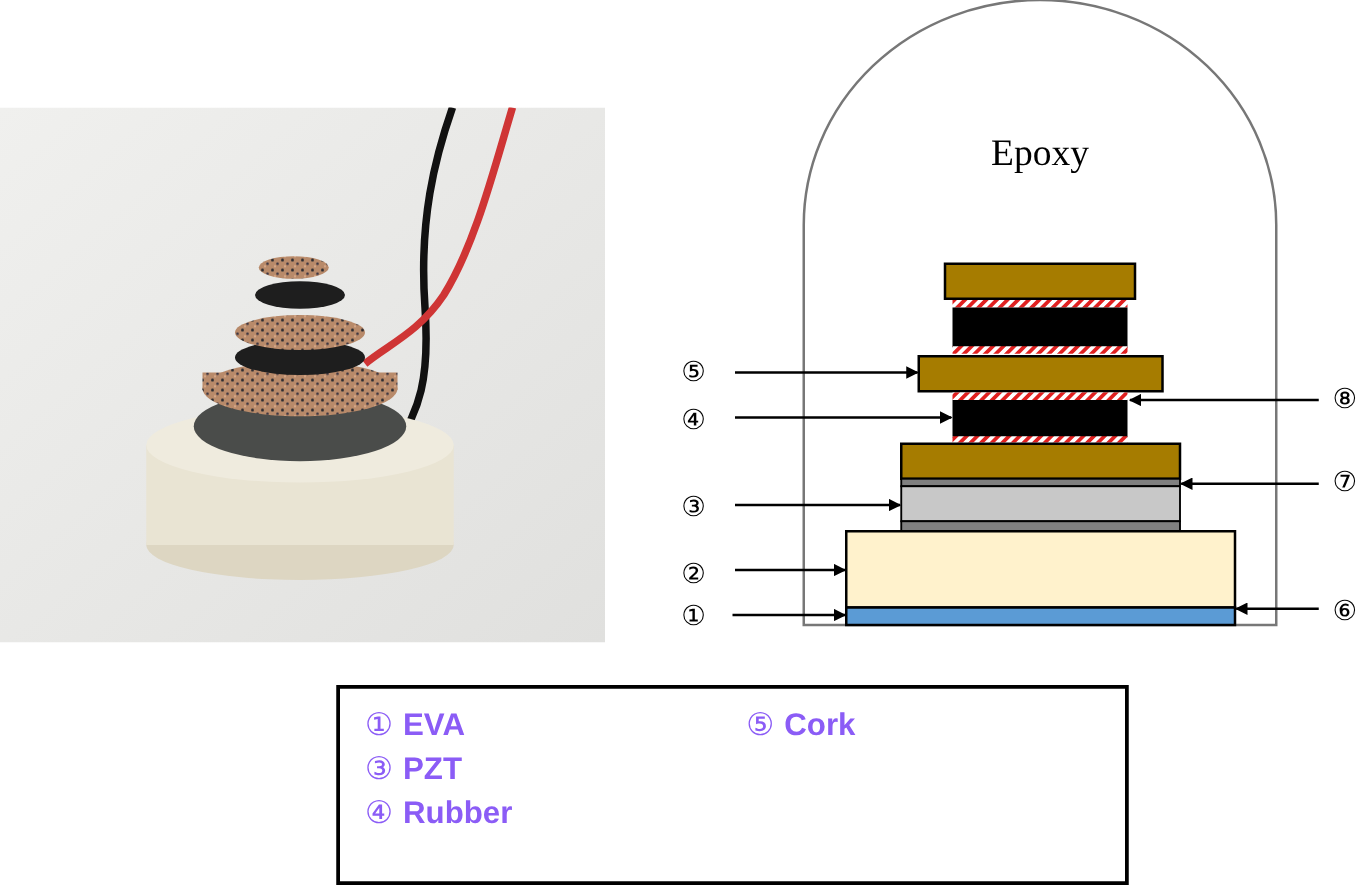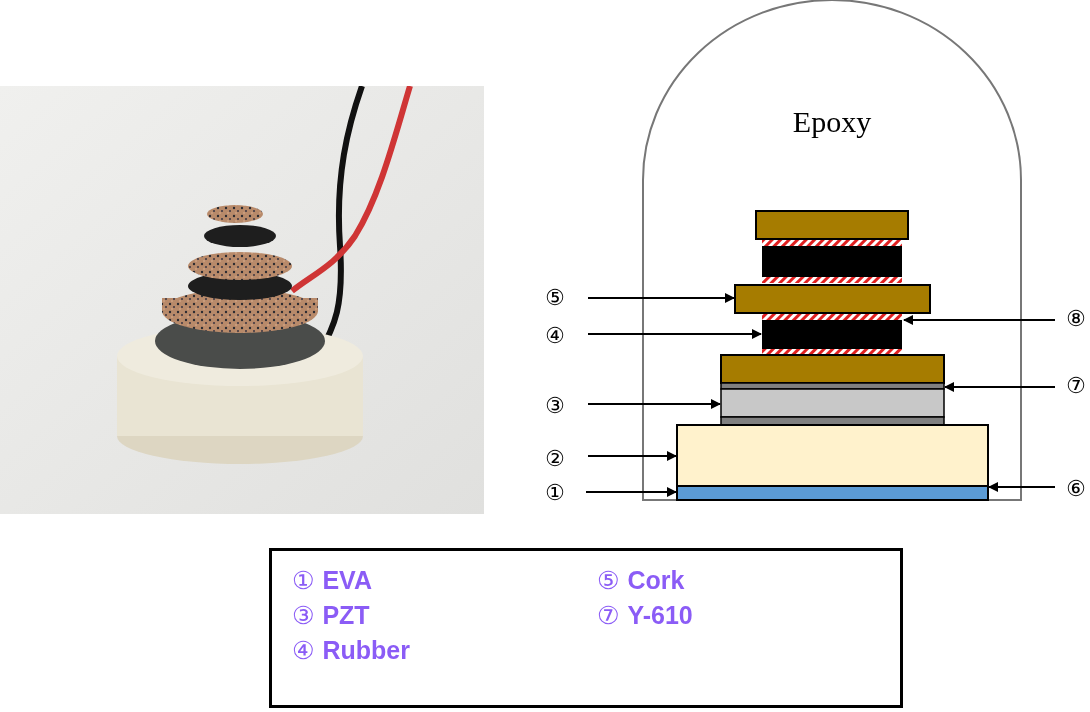--- a/index.html
+++ b/index.html
@@ -105,15 +105,14 @@
 </svg>
 
 <div id="legend">
   <div class="leg-col left">
     <div class="leg-item"><span class="leg-num">①</span><span>EVA</span></div>
     <div class="leg-item"><span class="leg-num">③</span><span>PZT</span></div>
     <div class="leg-item"><span class="leg-num">④</span><span>Rubber</span></div>
   </div>
   <div class="leg-col right">
     <div class="leg-item"><span class="leg-num">⑤</span><span>Cork</span></div>
-    <div class="leg-item"><span class="leg-num">⑦</span><span>Y-610</span></div>
   </div>
 </div>
 
 </body></html>

